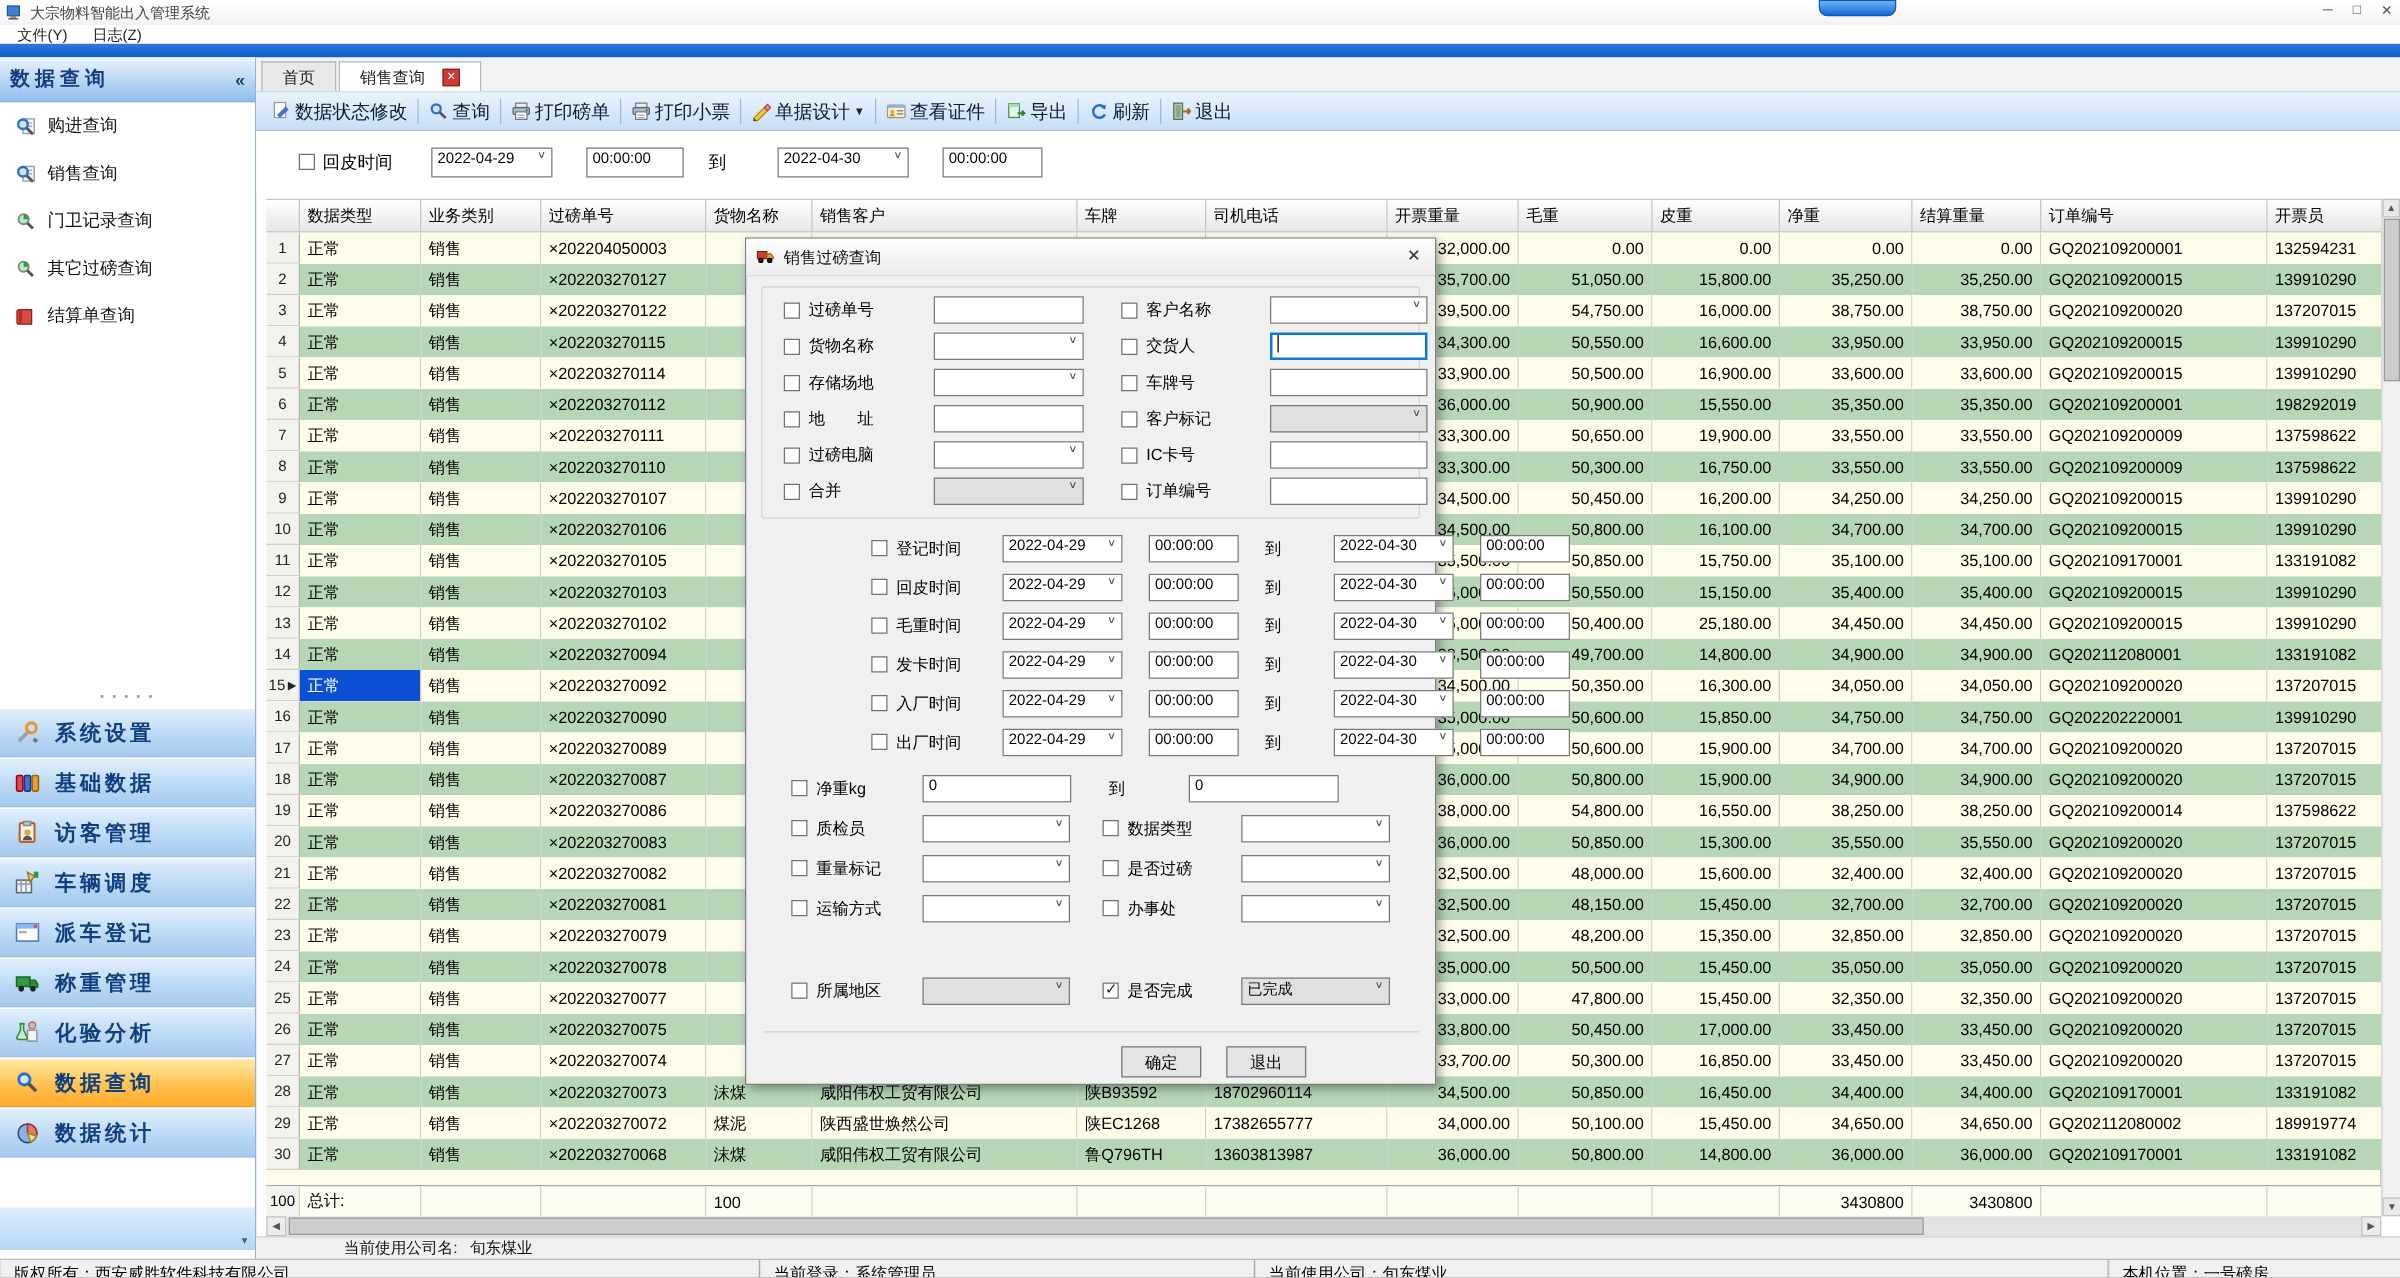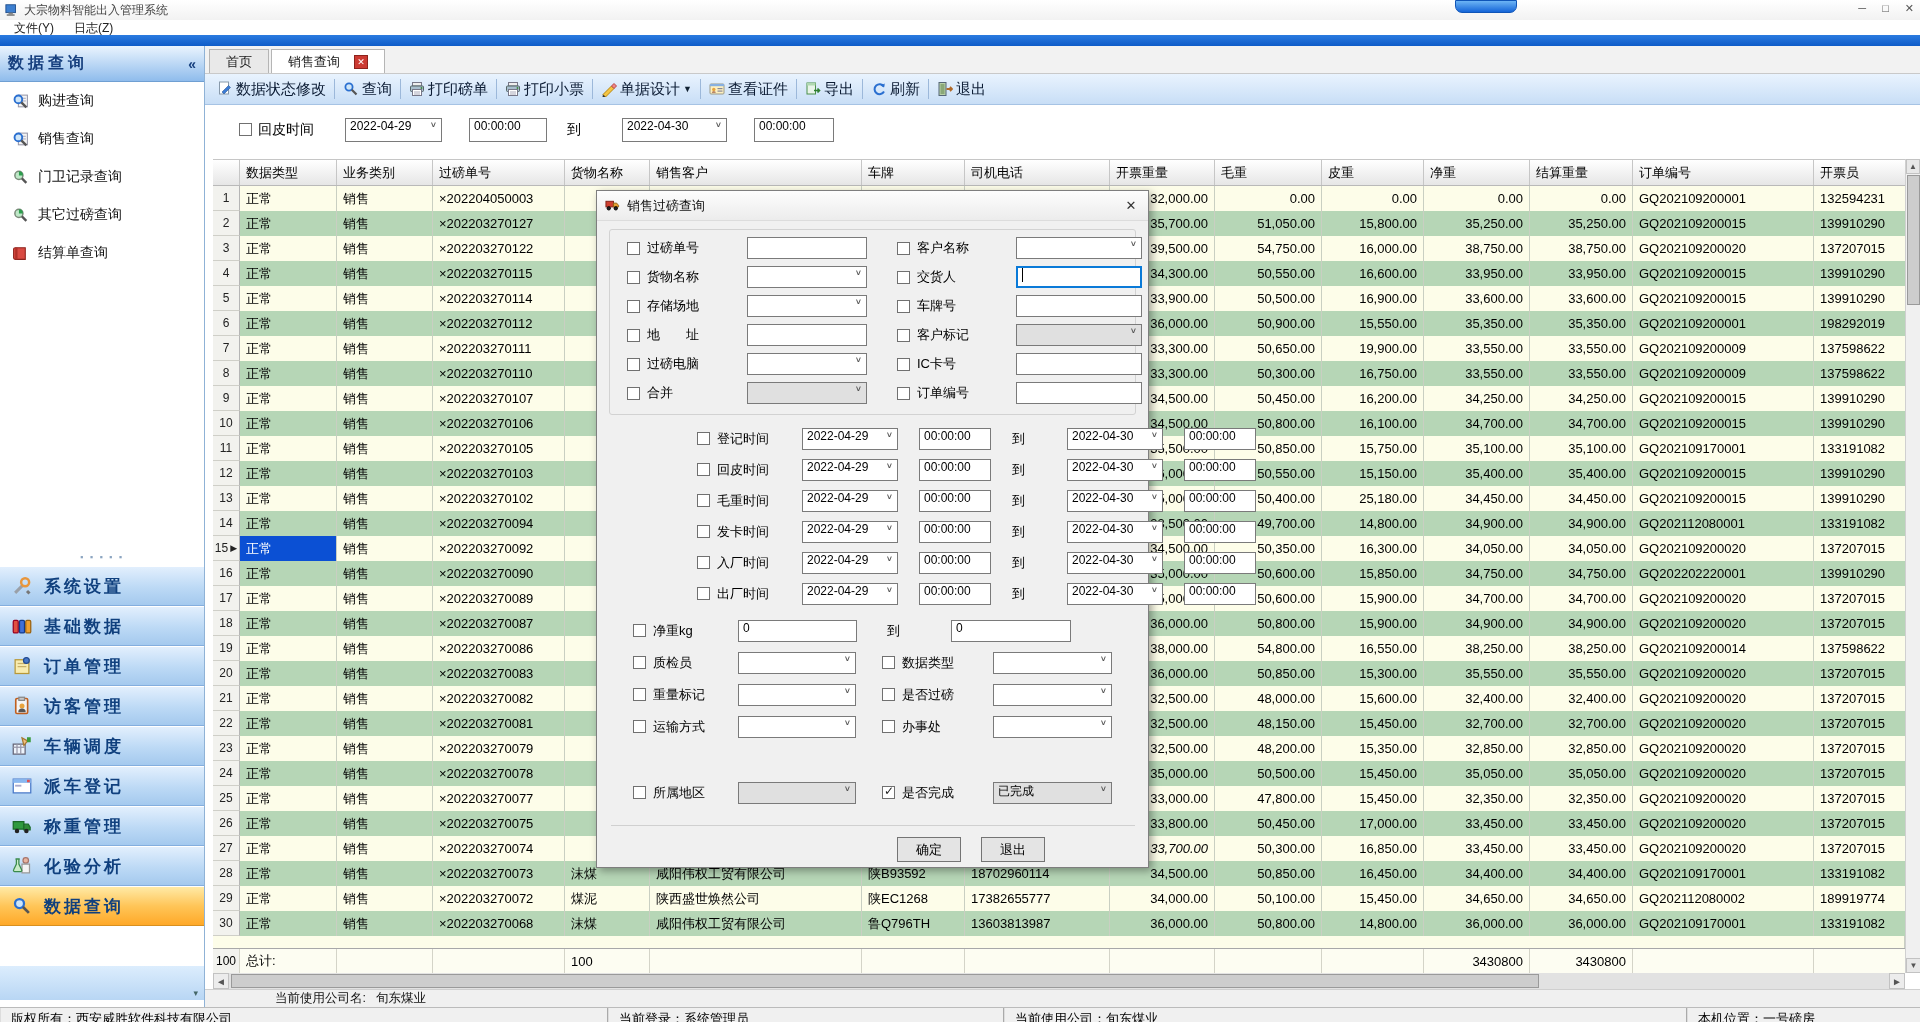--- a/index.html
+++ b/index.html
@@ -223,31 +223,20 @@
             <rect x="1" y="3.5" width="4" height="10" rx="1" fill="#e05040" stroke="#902"></rect>
             <rect x="6" y="3.5" width="4" height="10" rx="1" fill="#4070d8" stroke="#123a8a"></rect>
             <rect x="11" y="3.5" width="4" height="10" rx="1" fill="#f0a030" stroke="#9a6210"></rect>
           </svg>
         </span>
         <span class="lbl">基础数据</span>
       </div>
       <div class="side-btn">
         <span class="icon">
           <svg width="20" height="20" viewBox="0 0 16 16">
-            <rect x="2.5" y="3" width="11" height="11" fill="#f8ecb0" stroke="#b89838"></rect>
-            <line x1="4.5" y1="6" x2="11.5" y2="6" stroke="#c8b068"></line>
-            <line x1="4.5" y1="8.5" x2="11.5" y2="8.5" stroke="#c8b068"></line>
-            <circle cx="11.5" cy="3.5" r="2.3" fill="#4878c8" stroke="#224a90"></circle>
-          </svg>
-        </span>
-        <span class="lbl">订单管理</span>
-      </div>
-      <div class="side-btn">
-        <span class="icon">
-          <svg width="20" height="20" viewBox="0 0 16 16">
             <rect x="3" y="2" width="9.5" height="12" rx="1" fill="#f4f4f4" stroke="#c06020" stroke-width="1.3"></rect>
             <rect x="5.5" y="1" width="4.5" height="2.5" fill="#c8c8c8" stroke="#888"></rect>
             <circle cx="8" cy="8" r="2" fill="#e8a33d"></circle>
             <path d="M5 13 a3 3 0 0 1 6 0 z" fill="#555"></path>
           </svg>
         </span>
         <span class="lbl">访客管理</span>
       </div>
       <div class="side-btn">
         <span class="icon">
@@ -296,20 +285,30 @@
         <span class="lbl">化验分析</span>
       </div>
       <div class="side-btn active">
         <span class="icon">
           <svg width="20" height="20" viewBox="0 0 16 16">
             <circle cx="6" cy="6" r="3.6" fill="#cfe6f8" stroke="#2a6fd0" stroke-width="1.8"></circle>
             <line x1="8.8" y1="8.8" x2="13.5" y2="13.5" stroke="#555" stroke-width="2.2"></line>
           </svg>
         </span>
         <span class="lbl">数据查询</span>
+      </div>
+      <div class="side-btn">
+        <span class="icon">
+          <svg width="20" height="20" viewBox="0 0 16 16">
+            <circle cx="8" cy="8.5" r="6" fill="#8ab4e8" stroke="#446"></circle>
+            <path d="M8 8.5 L8 2.5 A6 6 0 0 1 13.6 10.3 Z" fill="#e87870" stroke="#a03830"></path>
+            <path d="M8 8.5 L13.6 10.3 A6 6 0 0 1 10 13.9 Z" fill="#f4e08a" stroke="#a08830"></path>
+          </svg>
+        </span>
+        <span class="lbl">数据统计</span>
       </div>
     </div>
   <div class="abs" id="side-bottom">
       <span>▾</span>
     </div>
 
   <div class="abs" id="tabbar">
       <div class="tab">
         <span>首页</span>
       </div>

